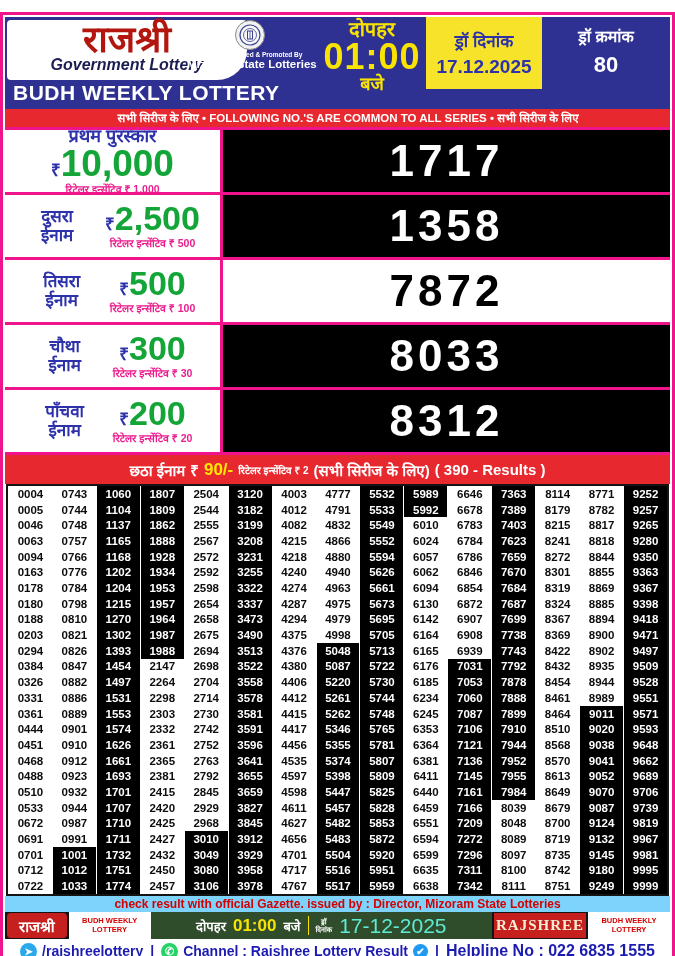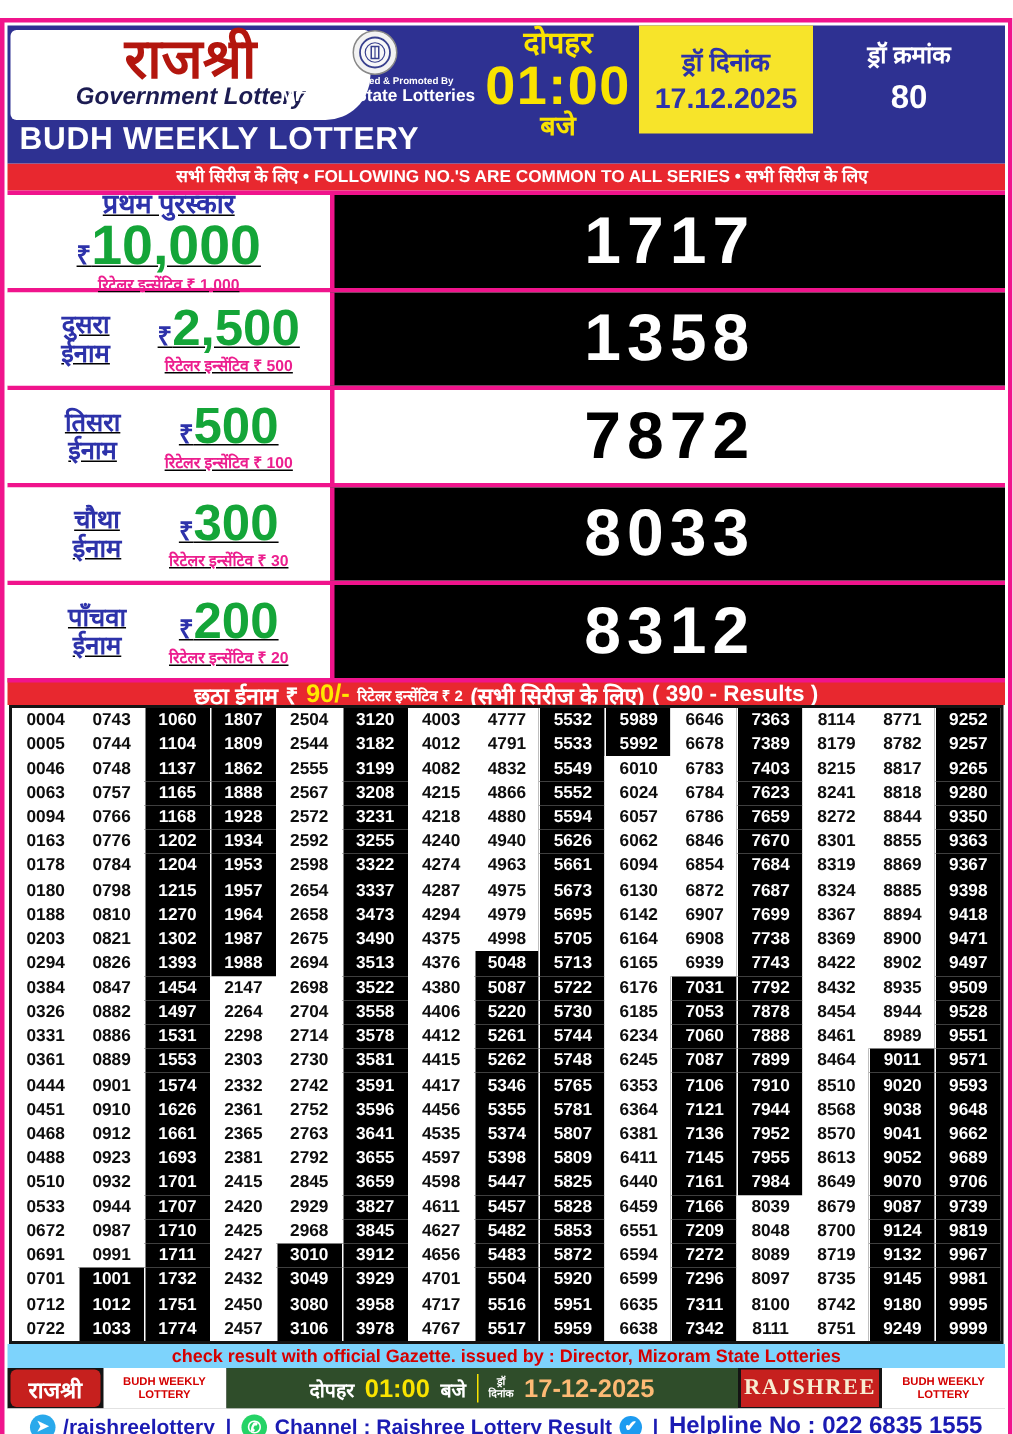--- a/index.html
+++ b/index.html
@@ -34,36 +34,36 @@
   .date-label { font-size:17px; }
   .date-value { font-size:19px; margin-top:4px; }
   .drawno-box { position:absolute; right:4px; top:2px; width:120px; text-align:center; color:#ffffff; font-weight:bold; }
   .drawno-label { font-size:16px; margin-top:6px; }
   .drawno-value { font-size:22px; line-height:36px; }
   
   .ticker { background:#e8282f; color:#ffffff; font-weight:bold; font-size:11.5px;
             height:18px; line-height:18px; text-align:center; flex:0 0 auto; white-space:nowrap; overflow:hidden;padding-left:21px; }
   
   .prize-row { display:flex; height:65px; border-top:3px solid #f0148c; flex:0 0 auto; }
-  .p-left { width:215px; background:#ffffff; display:flex; align-items:center; justify-content:center; padding:2px 4px;text-decoration:underline; }
+  .p-left { width:215px; background:#ffffff; display:flex; align-items:center; justify-content:center; padding:2px 4px; }
   .p-left-inner { display:flex; align-items:center; gap:16px; }
   .p-name { color:#2d32aa; font-weight:bold; font-size:17px; text-align:center; line-height:1.12; width:64px; }
   .p-amt-col { text-align:center; }
   .rupee { color:#2d32aa; font-size:17px; font-weight:bold; }
   .p-amount { color:#14a538; font-weight:bold; font-size:34px; line-height:32px; }
   .p-incentive { color:#ec1e8e; font-weight:bold; font-size:10.5px; margin-top:1px; text-align:center; }
   .p-right { flex:1; background:#000000; color:#ffffff; border-left:3px solid #f0148c;
              display:flex; align-items:center; justify-content:center;
              font-size:44px; font-weight:bold; letter-spacing:4px; }
   .prize-row.inverted .p-right { background:#ffffff; color:#000000; }
   .prize-row.first .p-left-inner { flex-direction:column; gap:0; }
   .prize-row.first .p-name { width:auto; font-size:18px; }
   .prize-row.first .p-amount { font-size:37px; line-height:33px; }
   
-  .sixth { background:#e8282f; border-top:3px solid #f0148c; height:18px; flex:0 0 auto;
+  .sixth { background:#e8282f; border-top:3px solid #f0148c; height:32px; flex:0 0 auto;
            display:flex; align-items:center; justify-content:center; gap:5px;
            color:#ffffff; font-weight:bold; font-size:15px; }
   .sixth .amt { color:#ffe800; font-size:17px; }
   .sixth .inc { font-size:10px; }
   
   .grid-wrap { border:2px solid #141414; margin:0 1px; flex:1 1 auto; display:flex; }
   .grid { flex:1; display:grid; grid-template-columns:repeat(15, 1fr); grid-auto-rows:1fr; }
   .cell { text-align:center; font-size:11.5px; font-weight:bold; color:#0d0d0d; background:#ffffff;
           display:flex; align-items:center; justify-content:center; border-left:1px solid #ffffff; }
   .cell.dark { background:#000000; color:#ffffff; }
@@ -75,21 +75,21 @@
   .f-brand { background:#c6201e; color:#ffffff; font-weight:bold; font-size:15px; border-radius:4px;
              margin:1px 2px; padding:0 12px; display:flex; align-items:center; }
   .f-weekly { background:#ffffff; color:#d40000; font-weight:bold; font-size:7.5px; width:82px;
               display:flex; align-items:center; justify-content:center; text-align:center; line-height:1.15; }
   .f-green { flex:1; background:#2f4d2a; display:flex; align-items:center; justify-content:center; gap:7px; color:#ffffff; }
   .f-session { font-size:13px; font-weight:bold; }
   .f-time { color:#f9e300; font-size:17px; font-weight:bold; }
   .f-suffix { font-size:13px; font-weight:bold; }
   .f-div { width:1px; height:70%; background:#f9e300; }
   .f-drawlabel { font-size:7px; font-weight:bold; line-height:1.1; text-align:center; }
-  .f-date { color:#fdba74; font-size:17px; font-weight:bold; }
+  .f-date { color:#5eead4; font-size:21px; font-weight:normal; }
   .f-brand-en { background:#c6201e; color:#f7edd2; font-weight:bold; font-size:15px;
                 font-family:"Liberation Serif", serif; margin:1px 2px; padding:0 2px;
                 display:flex; align-items:center; letter-spacing:1px; }
   
   .footer2 { display:flex; align-items:center; justify-content:center; gap:7px; height:24px;
              background:#ffffff; color:#1b1bb3; font-weight:bold; font-size:14px; flex:0 0 auto; }
   .circle-icon { width:17px; height:17px; border-radius:50%; color:#ffffff; font-size:10px;
                  display:flex; align-items:center; justify-content:center; flex:0 0 auto; }
   .tg { background:#29a9eb; }
   .wa { background:#25d366; font-size:11px; }

